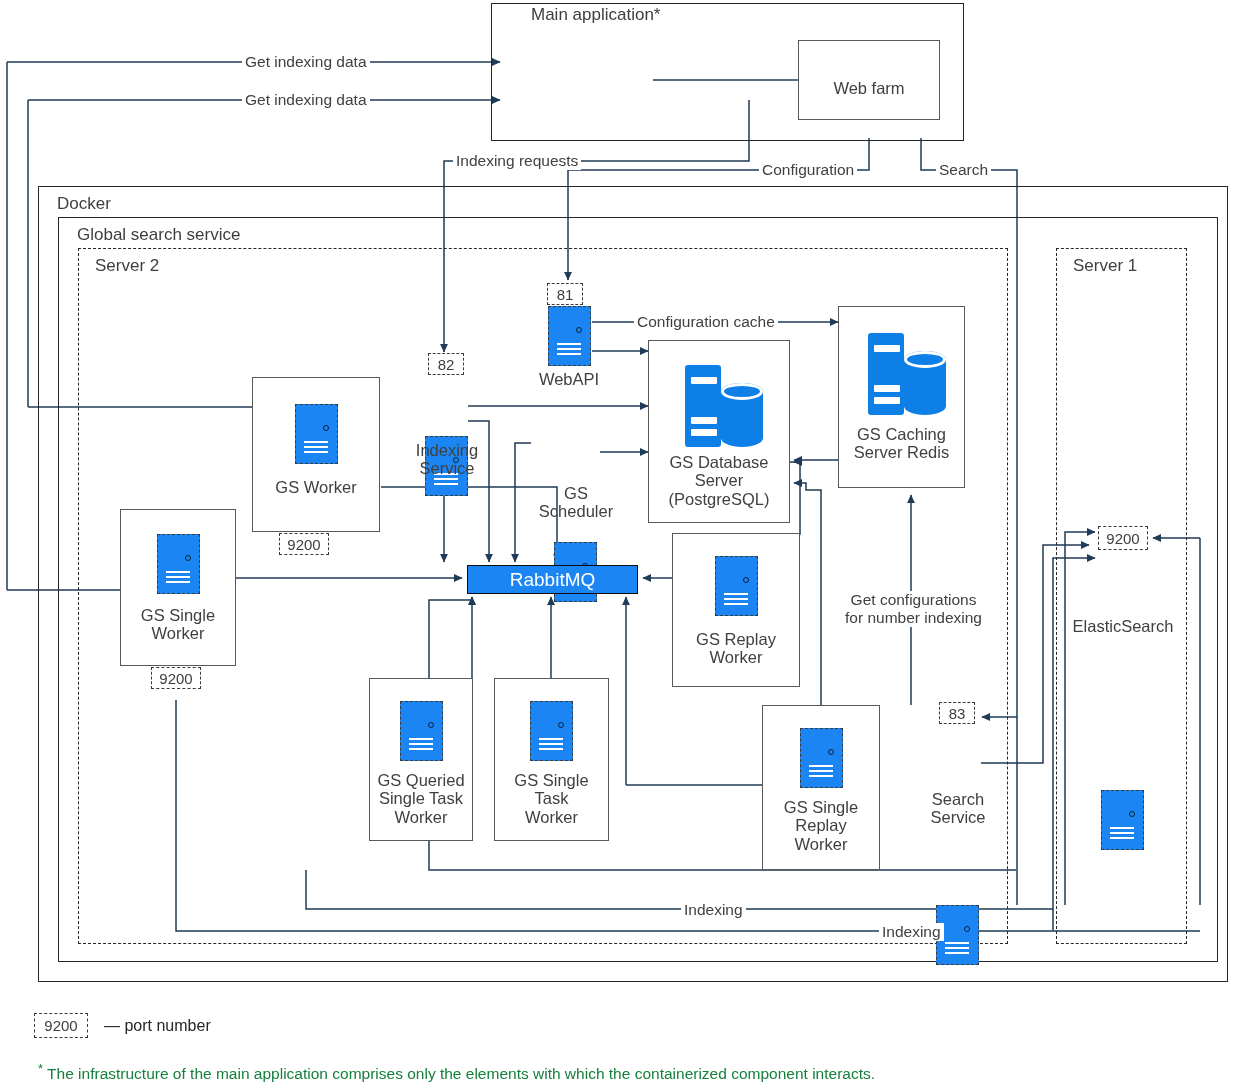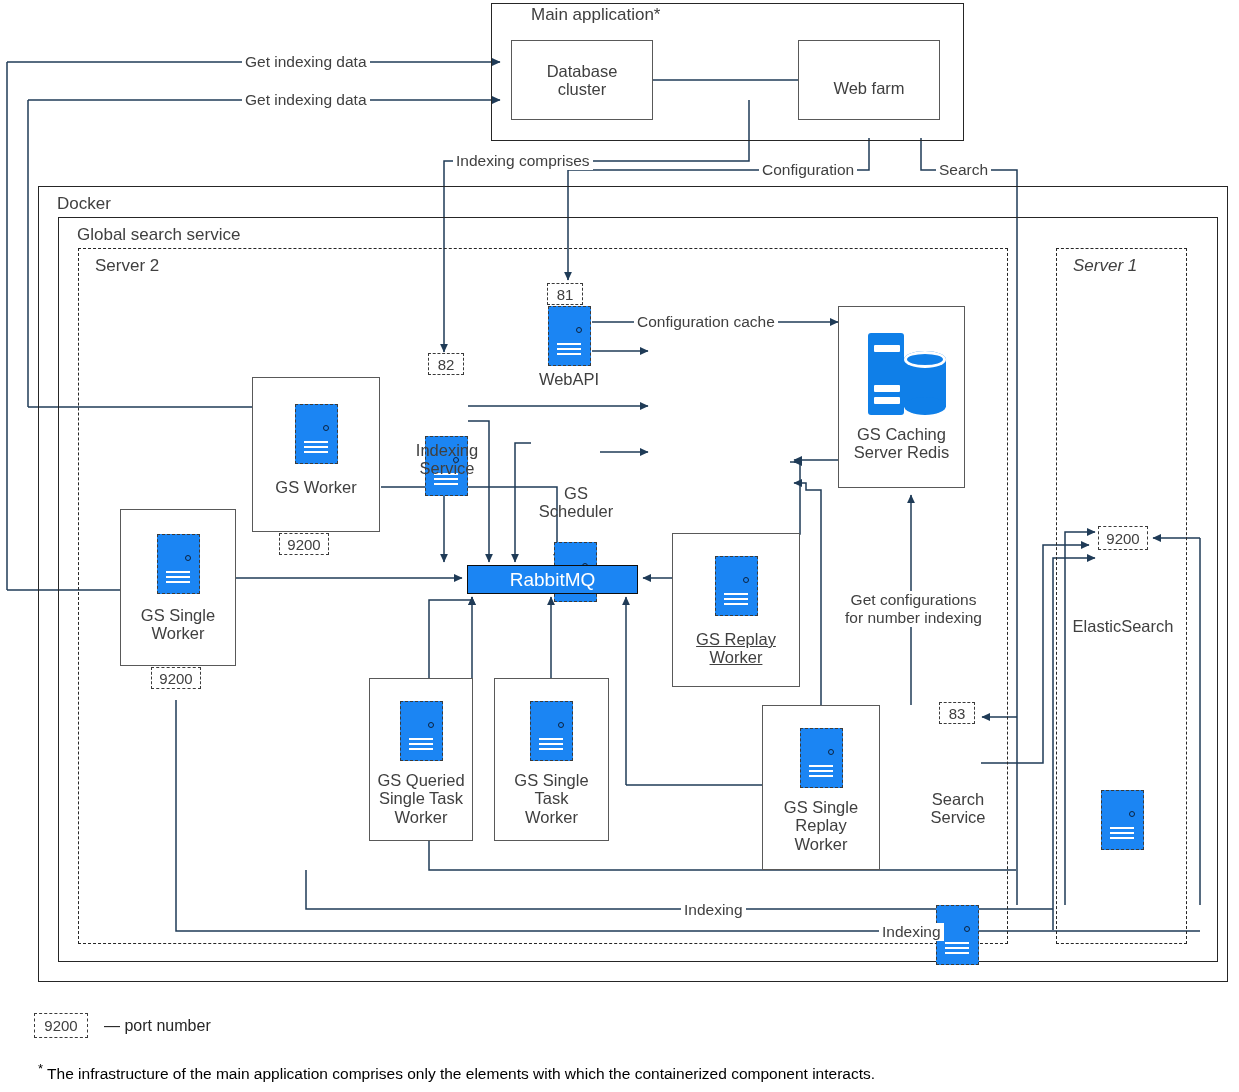--- a/index.html
+++ b/index.html
@@ -170,21 +170,21 @@
   }
   .legend-text{
     position:absolute;
     font-size:16px;
     color:#262626;
     white-space:nowrap;
   }
   .footnote{
     position:absolute;
     font-size:15.5px;
-    color:#000000;
+    color:#15803d;
     white-space:nowrap;
   }
   .footnote sup{font-size:13px;}
 </style>
 </head>
 <body>
 
 <div id="stage">
 
   <svg id="wires" viewBox="0 0 1239 1092" width="1239" height="1092">
@@ -267,40 +267,36 @@
       <path d="M28,407 L252,407"></path>
 
       <path d="M838,460 L800,460"></path>
       <path d="M800,460 L794,460" marker-end="url(#arrow)"></path>
     </g>
   </svg>
 
   <div class="frame frame-solid" style="left:491px;top:3px;width:473px;height:138px;"></div>
   <div class="frame-label" style="left:531px;top:6px;">Main application*</div>
 
-  <div class="node" style="left:511px;top:40px;width:142px;height:80px;padding-top:0;justify-content:center;">
-    <div class="node-caption" style="margin-top:0;">Database
-cluster</div>
-  </div>
 
   <div class="node" style="left:798px;top:40px;width:142px;height:80px;padding-top:0;justify-content:center;">
     <div class="node-caption" style="margin-top:16px;">Web farm</div>
   </div>
 
   <div class="frame frame-solid" style="left:38px;top:186px;width:1190px;height:796px;"></div>
   <div class="frame-label" style="left:57px;top:195px;">Docker</div>
 
   <div class="frame frame-solid" style="left:58px;top:217px;width:1160px;height:745px;"></div>
   <div class="frame-label" style="left:77px;top:226px;">Global search service</div>
 
   <div class="frame frame-dashed" style="left:78px;top:248px;width:930px;height:696px;"></div>
   <div class="frame-label" style="left:95px;top:257px;">Server 2</div>
 
   <div class="frame frame-dashed" style="left:1056px;top:248px;width:131px;height:696px;"></div>
-  <div class="frame-label" style="left:1073px;top:257px;font-style:italic;">Server 1</div>
+  <div class="frame-label" style="left:1073px;top:257px;">Server 1</div>
 
   <div class="port" style="left:547px;top:283px;width:36px;height:22px;">81</div>
   <div class="srv-icon" style="left:548px;top:306px;width:43px;height:60px;">
     <div class="dot" style="right:8px;top:20px;width:4px;height:4px;"></div>
     <div class="bars" style="left:8px;bottom:10px;width:24px;height:12px;">
       <i></i>
         <i></i>
         <i></i>
     </div>
   </div>
@@ -349,20 +345,34 @@
         <i></i>
           <i></i>
           <i></i>
       </div>
     </div>
     <div class="node-caption" style="margin-top:12px;">GS Single
 Worker</div>
   </div>
   <div class="port" style="left:151px;top:667px;width:50px;height:22px;">9200</div>
 
+  <div class="node" style="left:648px;top:340px;width:142px;height:183px;">
+    <div class="dbglyph" style="width:92px;height:92px;margin-top:8px;">
+      <div class="tower" style="left:12px;top:6px;width:36px;height:82px;"></div>
+      <div class="tline" style="left:18px;top:18px;width:26px;"></div>
+      <div class="tline" style="left:18px;top:58px;width:26px;"></div>
+      <div class="tline" style="left:18px;top:70px;width:26px;"></div>
+      <div class="cyl-body" style="left:48px;top:32px;width:42px;height:48px;"></div>
+      <div class="cyl-top" style="left:48px;top:24px;width:42px;height:17px;"></div>
+      <div class="cyl-bot" style="left:48px;top:70px;width:42px;height:18px;"></div>
+    </div>
+    <div class="node-caption" style="margin-top:2px;">GS Database
+Server
+(PostgreSQL)</div>
+  </div>
 
   <div class="node" style="left:838px;top:306px;width:127px;height:182px;">
     <div class="dbglyph" style="width:92px;height:92px;margin-top:10px;">
       <div class="tower" style="left:12px;top:6px;width:36px;height:82px;"></div>
       <div class="tline" style="left:18px;top:18px;width:26px;"></div>
       <div class="tline" style="left:18px;top:58px;width:26px;"></div>
       <div class="tline" style="left:18px;top:70px;width:26px;"></div>
       <div class="cyl-body" style="left:48px;top:32px;width:42px;height:48px;"></div>
       <div class="cyl-top" style="left:48px;top:24px;width:42px;height:17px;"></div>
       <div class="cyl-bot" style="left:48px;top:70px;width:42px;height:18px;"></div>
@@ -375,21 +385,21 @@
 
   <div class="node" style="left:672px;top:533px;width:128px;height:154px;">
     <div class="srv-icon" style="position:relative;width:43px;height:60px;margin-top:12px;">
       <div class="dot" style="right:8px;top:20px;width:4px;height:4px;"></div>
       <div class="bars" style="left:8px;bottom:10px;width:24px;height:12px;">
         <i></i>
           <i></i>
           <i></i>
       </div>
     </div>
-    <div class="node-caption" style="margin-top:14px;text-decoration:underline;">GS Replay
+    <div class="node-caption" style="margin-top:14px;">GS Replay
 Worker</div>
   </div>
 
   <div class="node" style="left:369px;top:678px;width:104px;height:163px;">
     <div class="srv-icon" style="position:relative;width:43px;height:60px;margin-top:12px;">
       <div class="dot" style="right:8px;top:20px;width:4px;height:4px;"></div>
       <div class="bars" style="left:8px;bottom:10px;width:24px;height:12px;">
         <i></i>
           <i></i>
           <i></i>
@@ -446,21 +456,21 @@
     <div class="bars" style="left:8px;bottom:10px;width:24px;height:12px;">
       <i></i>
         <i></i>
         <i></i>
     </div>
   </div>
   <div class="free-caption" style="left:1057px;top:617px;width:132px;">ElasticSearch</div>
 
   <div class="elabel" style="left:242px;top:53px;">Get indexing data</div>
   <div class="elabel" style="left:242px;top:91px;">Get indexing data</div>
-  <div class="elabel" style="left:453px;top:152px;">Indexing comprises</div>
+  <div class="elabel" style="left:453px;top:152px;">Indexing requests</div>
   <div class="elabel" style="left:759px;top:161px;">Configuration</div>
   <div class="elabel" style="left:936px;top:161px;">Search</div>
   <div class="elabel" style="left:634px;top:313px;">Configuration cache</div>
   <div class="elabel two" style="left:833px;top:591px;width:155px;">Get configurations
 for number indexing</div>
   <div class="elabel" style="left:681px;top:901px;">Indexing</div>
   <div class="elabel" style="left:879px;top:923px;">Indexing</div>
 
   <div class="legend-badge" style="left:34px;top:1013px;width:54px;height:25px;">9200</div>
   <div class="legend-text" style="left:104px;top:1017px;">— port number</div>

